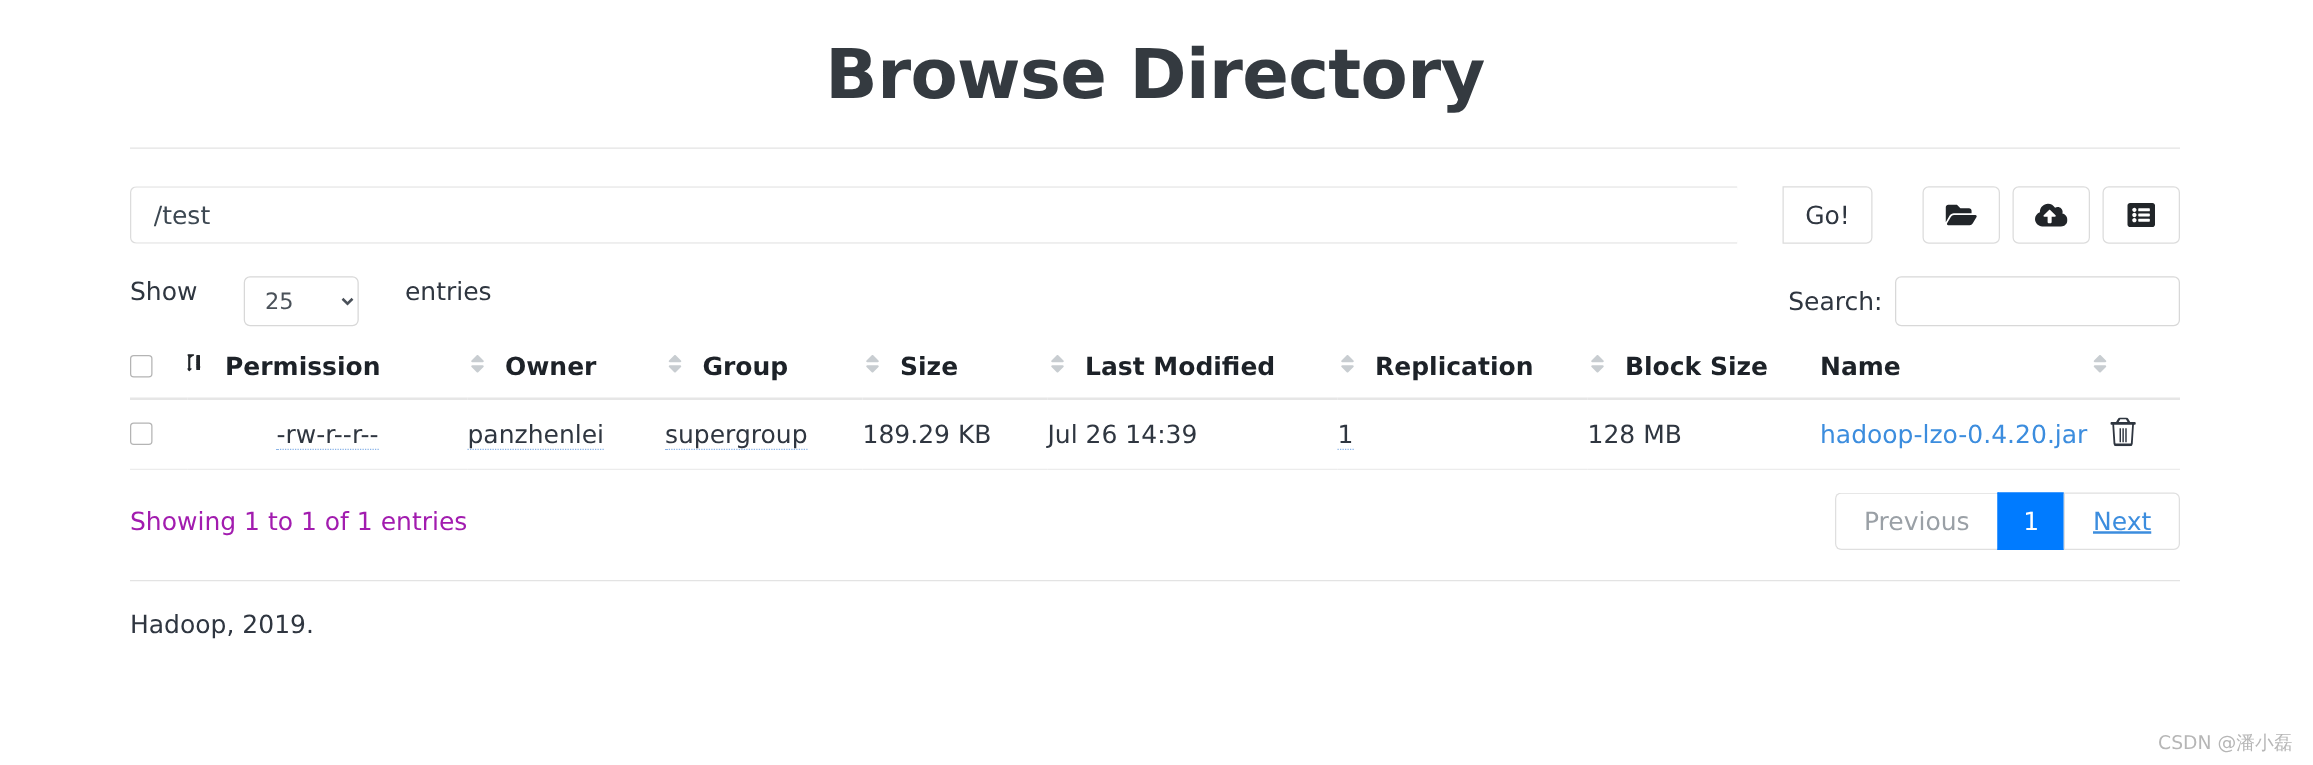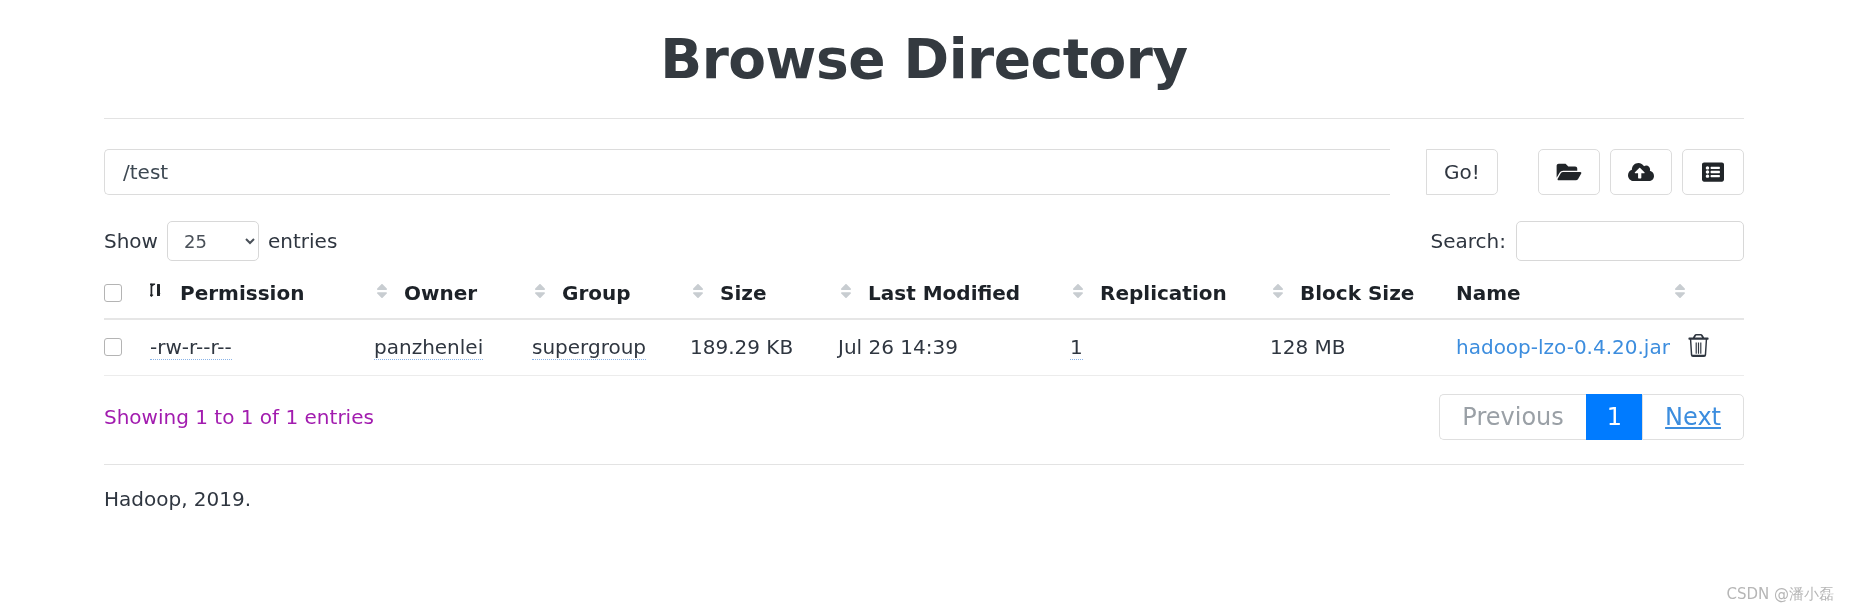--- a/index.html
+++ b/index.html
@@ -110,24 +110,24 @@
   
   .table-controls {
     display: flex;
     align-items: center;
     justify-content: space-between;
     margin-top: 26px;
     height: 40px;
   }
   .show-entries {
     display: flex;
-    align-items: center;
     font-size: 20px;
     font-family: "DejaVu Sans", sans-serif;
     color: #2f3640;
+    gap: 28px;
   }
   .entries-select {
     margin: 0 9px;
     height: 40px;
     width: 92px;
     box-sizing: border-box;
     font-size: 18px;
     font-family: "DejaVu Sans", sans-serif;
     color: #4a5159;
     border: 1px solid #d8d8d8;
@@ -178,21 +178,21 @@
   table.files tbody td {
     font-size: 20px;
     font-family: "DejaVu Sans", sans-serif;
     color: #2f3640;
     padding: 14px 0 15px 0;
     border-bottom: 1px solid #ececec;
     vertical-align: middle;
     white-space: nowrap;
   }
   .col-check { width: 46px; }
-  .col-perm { width: 224px; }
+  .col-perm { width: 224px; text-align: center; }
   .col-owner { width: 158px; }
   .col-group { width: 158px; }
   .col-size { width: 148px; }
   .col-modified { width: 232px; }
   .col-repl { width: 200px; }
   .col-block { width: 186px; }
   .col-name { width: auto; }
   .col-trash { width: 56px; }
 
   .hcell { display: flex; align-items: center; }
@@ -246,21 +246,21 @@
   }
   .pagination {
     display: flex;
   }
   .page-btn {
     height: 46px;
     box-sizing: border-box;
     border: 1px solid #dfdfdf;
     border-right: none;
     background: #fff;
-    font-size: 24px;
+    font-size: 20px;
     font-family: "DejaVu Sans", sans-serif;
     color: #9aa0a6;
     padding: 0 22px;
     line-height: 44px;
     cursor: pointer;
     text-align: right;
   }
   .page-btn:first-child { border-radius: 5px 0 0 5px; }
   .page-btn:last-child {
     border-right: 1px solid #dfdfdf;

